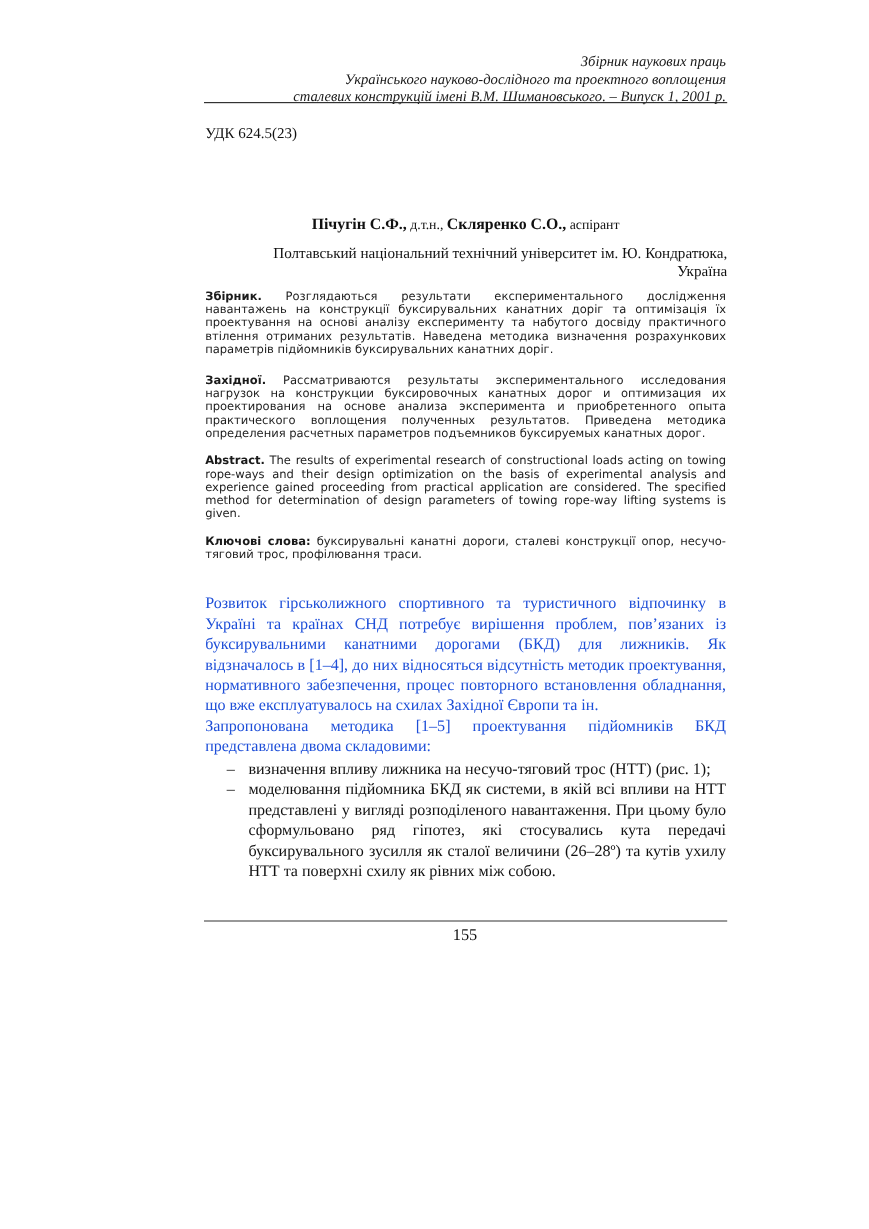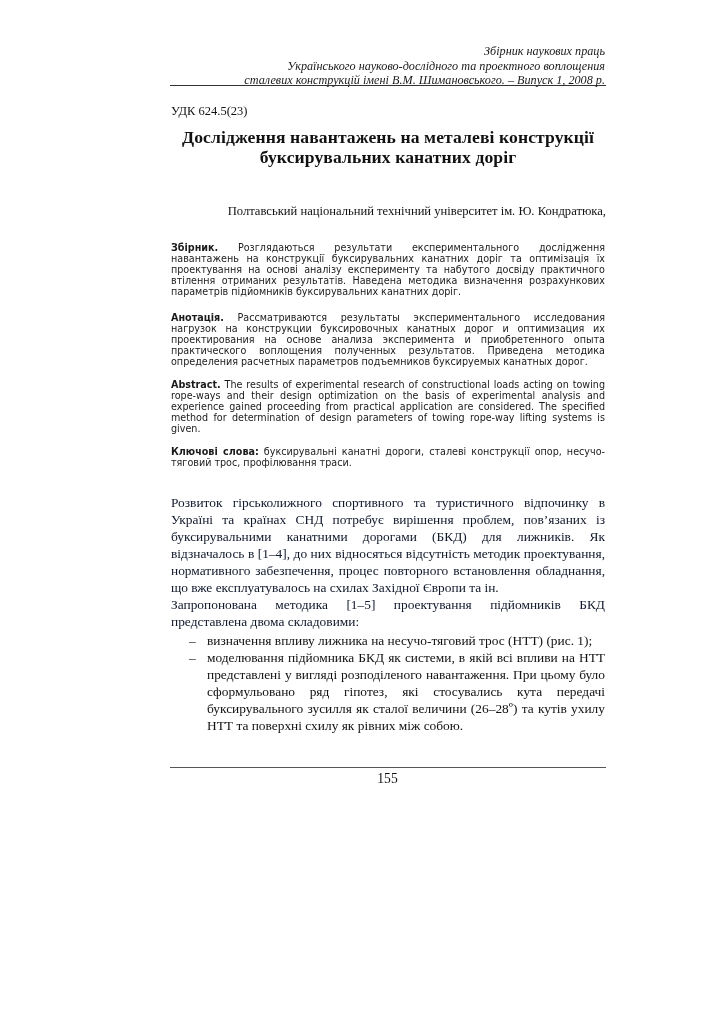--- a/index.html
+++ b/index.html
@@ -97,21 +97,21 @@
     .keywords { top: 446px; }
 
     
     .body-text {
       position: absolute;
       left: 171px;
       width: 434px;
       font-size: 13.4px;
       line-height: 17.1px;
       text-align: justify;
-      color: #0f172a;
+      color: #1d4ed8;
     }
     .para1 { top: 494px; }
     .para2 { top: 596px; }
     .bullets {
       position: absolute;
       left: 171px;
       top: 632px;
       width: 434px;
       margin: 0;
       padding: 0;
@@ -149,42 +149,42 @@
     }
   </style>
 </head>
 <body>
 
 <div class="page">
 
   <div class="running-header">
     <div>Збірник наукових праць</div>
     <div>Українського науково-дослідного та проектного воплощения</div>
-    <div>сталевих конструкцій імені В.М. Шимановського. – Випуск 1, 2008 р.</div>
+    <div>сталевих конструкцій імені В.М. Шимановського. – Випуск 1, 2001 р.</div>
   </div>
   <div class="header-rule"></div>
 
   <div class="udk">УДК 624.5(23)</div>
 
-  <div class="title">
-    <div>Дослідження навантажень на металеві конструкції</div>
-    <div>буксирувальних канатних доріг</div>
-  </div>
-
+
+  <div class="authors">
+    <span class="name">Пічугін С.Ф.,</span><span class="degree"> д.т.н., </span><span class="name">Скляренко С.О.,</span><span class="degree"> аспірант</span>
+  </div>
 
   <div class="affiliation">
     <div>Полтавський національний технічний університет ім. Ю. Кондратюка,</div>
+    <div>Україна</div>
   </div>
 
   <div class="abstract abs-ua">
     <span class="label">Збірник.</span><span> Розглядаються результати експериментального дослідження навантажень на конструкції буксирувальних канатних доріг та оптимізація їх проектування на основі аналізу експерименту та набутого досвіду практичного втілення отриманих результатів. Наведена методика визначення розрахункових параметрів підйомників буксирувальних канатних доріг.</span>
   </div>
 
   <div class="abstract abs-ru">
-    <span class="label">Анотація.</span><span> Рассматриваются результаты экспериментального исследования нагрузок на конструкции буксировочных канатных дорог и оптимизация их проектирования на основе анализа эксперимента и приобретенного опыта практического воплощения полученных результатов. Приведена методика определения расчетных параметров подъемников буксируемых канатных дорог.</span>
+    <span class="label">Західної.</span><span> Рассматриваются результаты экспериментального исследования нагрузок на конструкции буксировочных канатных дорог и оптимизация их проектирования на основе анализа эксперимента и приобретенного опыта практического воплощения полученных результатов. Приведена методика определения расчетных параметров подъемников буксируемых канатных дорог.</span>
   </div>
 
   <div class="abstract abs-en">
     <span class="label">Abstract.</span><span> The results of experimental research of constructional loads acting on towing rope-ways and their design optimization on the basis of experimental analysis and experience gained proceeding from practical application are considered. The specified method for determination of design parameters of towing rope-way lifting systems is given.</span>
   </div>
 
   <div class="abstract keywords">
     <span class="label">Ключові слова:</span><span> буксирувальні канатні дороги, сталеві конструкції опор, несучо-тяговий трос, профілювання траси.</span>
   </div>
 

